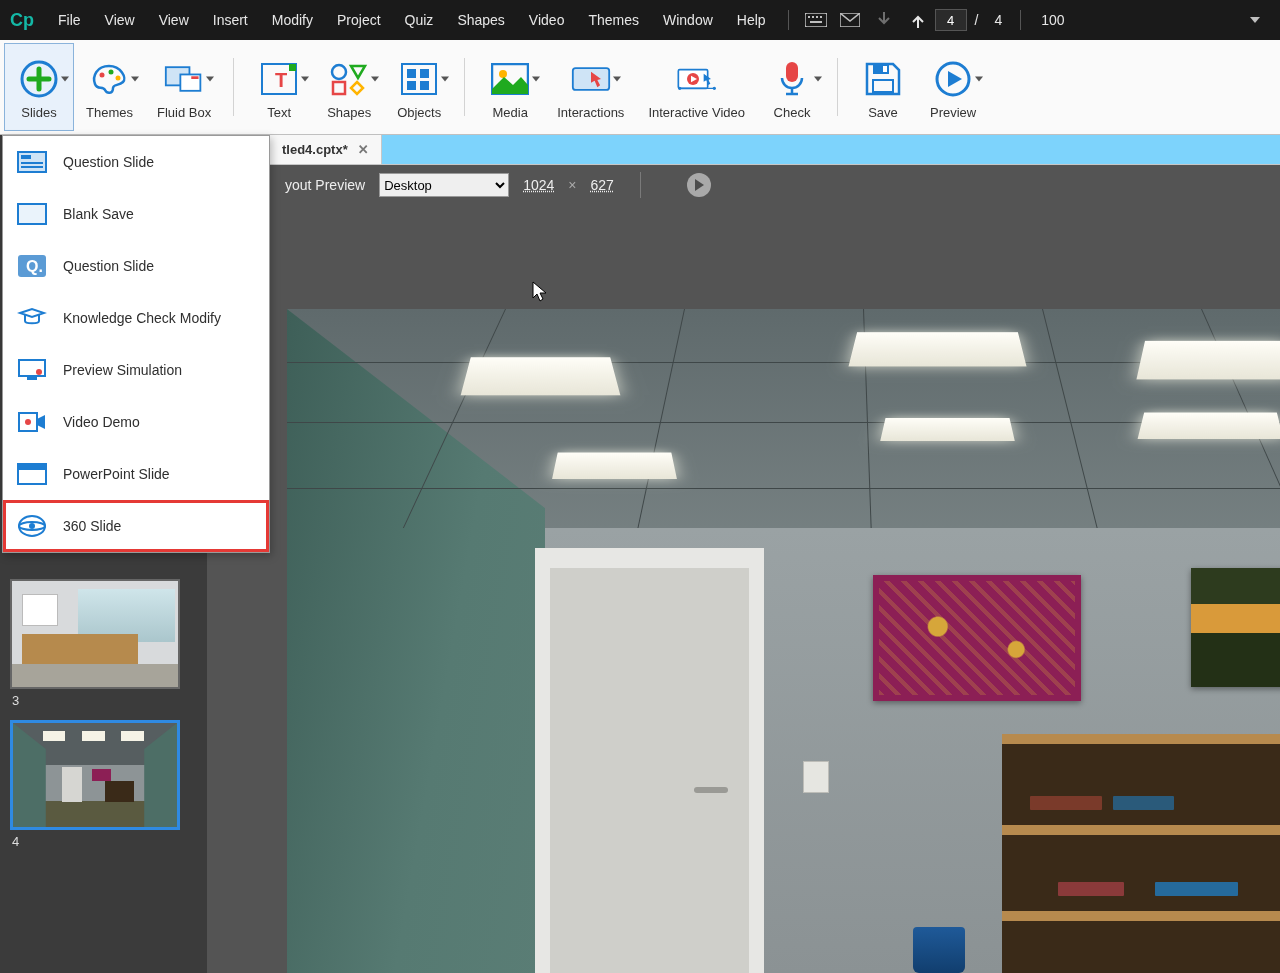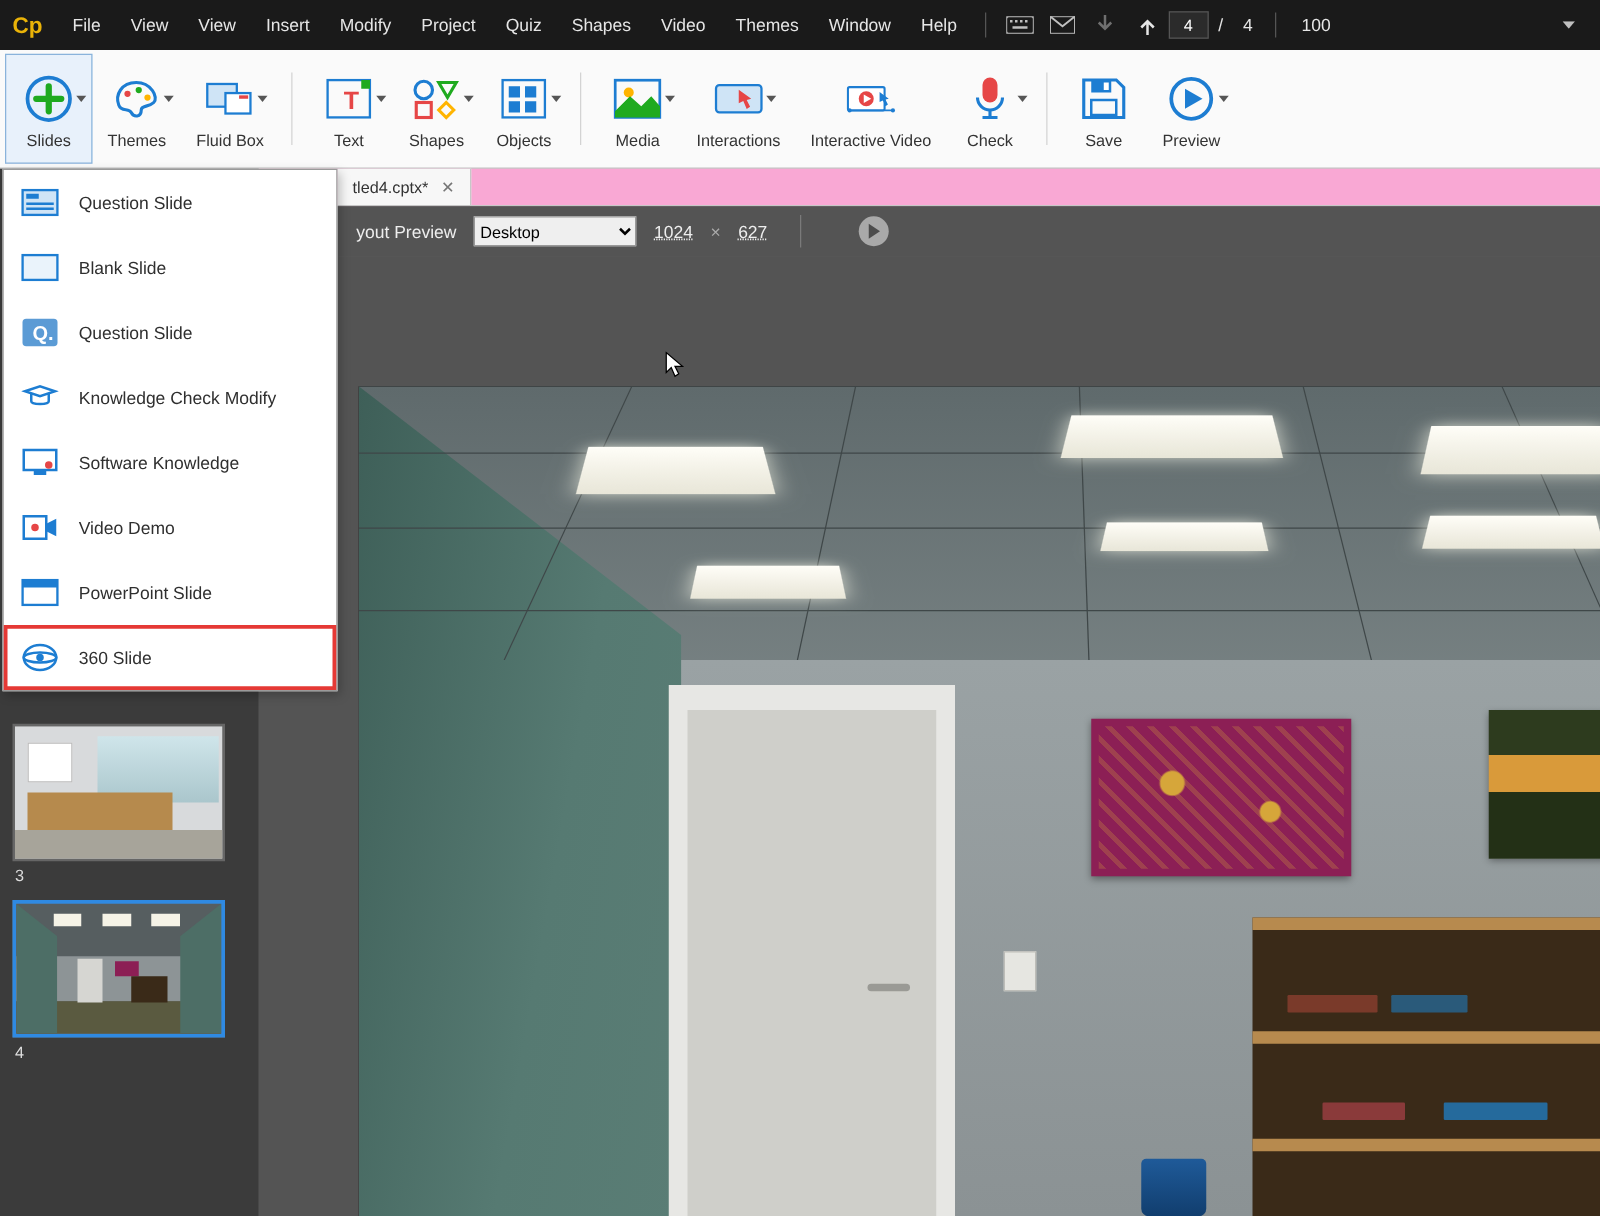--- a/index.html
+++ b/index.html
@@ -17,21 +17,21 @@
     --menu-border:#9a9a9a;
     --highlight:#e53935;
     --thumb-sel:#2f8ae2;
   }
   *{box-sizing:border-box;font-family:"Segoe UI",Arial,sans-serif;}
   body{margin:0;padding:0;background:#888;overflow:hidden;}
   #app{width:1280px;height:973px;position:relative;background:#606060;}
 
   
   .menubar{height:40px;background:var(--menubar-bg);display:flex;align-items:center;padding:0 8px;color:var(--menubar-fg);font-size:14px;}
-  .logo{width:28px;height:24px;display:flex;align-items:center;justify-content:center;font-weight:bold;color:#eab308;font-size:18px;margin-right:10px;}
+  .logo{width:28px;height:24px;display:flex;align-items:center;justify-content:center;font-weight:bold;color:#14b8a6;font-size:18px;margin-right:10px;}
   .menubar .menu-item{padding:8px 12px;cursor:pointer;}
   .menubar .spacer{flex:1;}
   .menubar .divider{width:1px;height:20px;background:#555;margin:0 10px;}
   .tb-icon{width:22px;height:18px;display:inline-flex;align-items:center;justify-content:center;color:#bfbfbf;margin:0 6px;}
   .page-input{width:32px;height:22px;background:#2b2b2b;border:1px solid #555;color:#fff;text-align:center;font-size:13px;}
   .page-total{margin:0 8px;color:var(--menubar-fg);}
   .zoom-val{margin:0 10px;color:var(--menubar-fg);}
 
   
   .ribbon{height:95px;background:var(--toolbar-bg);border-bottom:1px solid var(--toolbar-border);display:flex;align-items:center;padding:0 4px;gap:0;}
@@ -41,21 +41,21 @@
   .rib-lbl{font-size:13px;color:#333;white-space:nowrap;}
   .rib-dd{position:absolute;right:-10px;top:50%;transform:translateY(-50%);width:0;height:0;border-left:4px solid transparent;border-right:4px solid transparent;border-top:5px solid #555;}
   .rib-sep{width:1px;height:58px;background:#d3d3d3;margin:0 10px;}
 
   
   .doc-area{position:absolute;top:135px;left:0;right:0;bottom:0;display:flex;}
   .left{width:207px;background:#3b3b3b;height:100%;}
   .main{flex:1;height:100%;display:flex;flex-direction:column;}
 
   
-  .tabs{height:30px;background:#f9a8d4;border-bottom:1px solid #c7c7c7;display:flex;align-items:flex-end;}
+  .tabs{height:30px;background:#7dd3fc;border-bottom:1px solid #c7c7c7;display:flex;align-items:flex-end;font-weight:bold;}
   .tab{height:100%;display:flex;align-items:center;padding:0 12px;border-right:1px solid #c7c7c7;background:#f7f7f7;font-size:13px;color:#333;}
   .tab .close{margin-left:10px;color:#777;cursor:pointer;}
 
   
   .pvbar{height:40px;background:var(--panel-dark);display:flex;align-items:center;padding:0 14px;color:#eee;font-size:14px;gap:14px;}
   .pvbar select{width:130px;height:24px;background:#efefef;border:1px solid #999;font-size:13px;}
   .dim{text-decoration:underline dotted;}
   .dim-x{color:#aaa;}
   .play-circ{width:24px;height:24px;border-radius:50%;background:#a9a9a9;display:flex;align-items:center;justify-content:center;margin-left:20px;}
   .play-tri{width:0;height:0;border-top:6px solid transparent;border-bottom:6px solid transparent;border-left:9px solid #4c4c4c;margin-left:2px;}
@@ -463,21 +463,21 @@
           </svg>
         </span>
       <span>Question Slide</span>
     </div>
     <div class="drop-item">
       <span class="drop-ico">
           <svg width="30" height="22" viewBox="0 0 30 22">
             <rect x="1" y="1" width="28" height="20" fill="#eaf3fb" stroke="#1d7dd2" stroke-width="2"></rect>
           </svg>
         </span>
-      <span>Blank Slide</span>
+      <span>Blank Save</span>
     </div>
     <div class="drop-item">
       <span class="drop-ico">
           <svg width="30" height="24" viewBox="0 0 30 24">
             <rect x="1" y="1" width="28" height="22" rx="3" fill="#5b9bd5"></rect>
             <text x="9" y="18" font-size="16" font-weight="bold" fill="#fff">Q.</text>
           </svg>
         </span>
       <span>Question Slide</span>
     </div>
@@ -491,21 +491,21 @@
       <span>Knowledge Check Modify</span>
     </div>
     <div class="drop-item">
       <span class="drop-ico">
           <svg width="30" height="24" viewBox="0 0 30 24">
             <rect x="2" y="2" width="26" height="16" fill="none" stroke="#1d7dd2" stroke-width="2"></rect>
             <rect x="10" y="18" width="10" height="4" fill="#1d7dd2"></rect>
             <circle cx="22" cy="14" r="3" fill="#e64646"></circle>
           </svg>
         </span>
-      <span>Software Knowledge</span>
+      <span>Preview Simulation</span>
     </div>
     <div class="drop-item">
       <span class="drop-ico">
           <svg width="30" height="22" viewBox="0 0 30 22">
             <rect x="2" y="2" width="18" height="18" fill="none" stroke="#1d7dd2" stroke-width="2"></rect>
             <path d="M20 8 L28 4 V18 L20 14 Z" fill="#1d7dd2"></path>
             <circle cx="11" cy="11" r="3" fill="#e64646"></circle>
           </svg>
         </span>
       <span>Video Demo</span>

